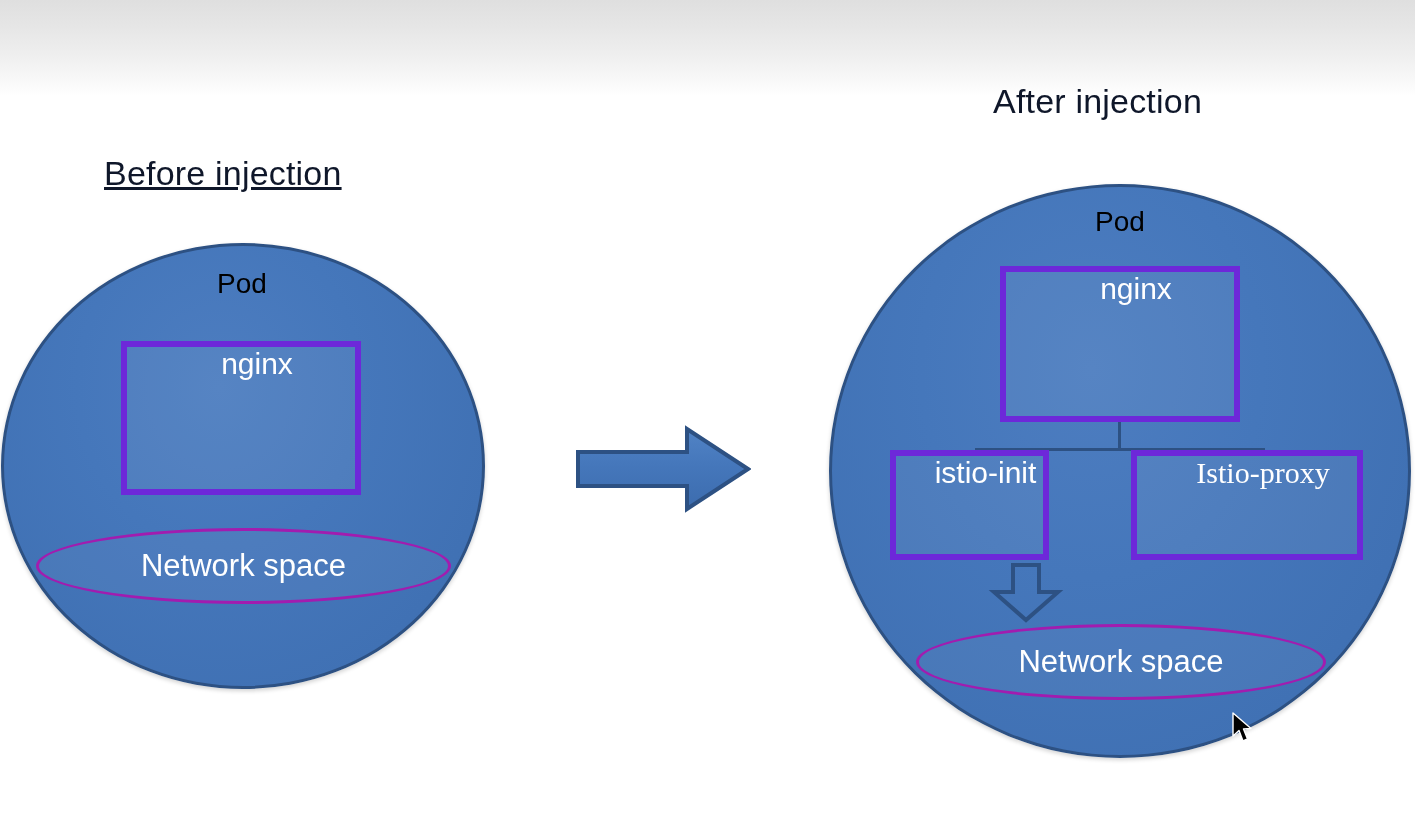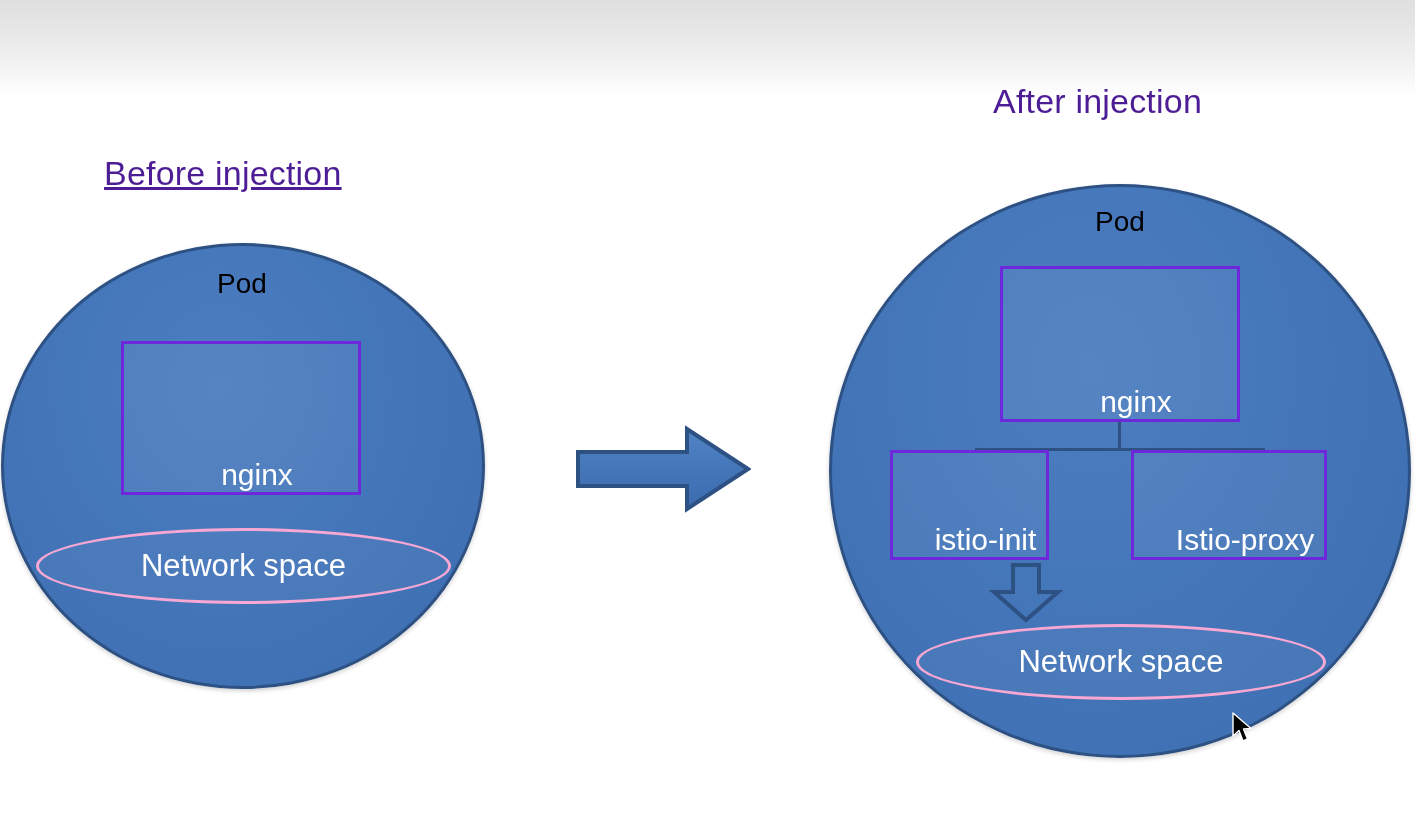--- a/index.html
+++ b/index.html
@@ -21,21 +21,21 @@
     left: 0;
     top: 0;
     width: 1415px;
     height: 96px;
     background: linear-gradient(to bottom, #dfdfdf 0%, #e6e6e6 28%, #efefef 58%, #f7f7f7 80%, #ffffff 100%);
     pointer-events: none;
   }
 
   .caption {
     position: absolute;
-    color: #4c1d95;
+    color: #0f172a;
     font-size: 34px;
     font-weight: 400;
     letter-spacing: 0.2px;
     white-space: nowrap;
   }
   #caption-before { left: 104px; top: 154px; text-decoration: underline; }
   #caption-after  { left: 993px; top: 82px; }
 
   
   .pod-circle {
@@ -55,42 +55,42 @@
     font-size: 28px;
     white-space: nowrap;
     text-align: center;
   }
   #pod-label-before { left: 0px; top: 268px; width: 484px; }
   #pod-label-after  { left: 829px; top: 206px; width: 582px; }
 
   
   .container-box {
     position: absolute;
-    border: 3px solid #6d28d9;
+    border: 6px solid #6d28d9;
     background: rgba(255,255,255,0.055);
     box-sizing: border-box;
     display: flex;
-    align-items: flex-end;
+    align-items: flex-start;
     justify-content: center;
     padding-left: 32px;
   }
   .container-box .box-label {
     color: #ffffff;
     font-size: 30px;
     white-space: nowrap;
   }
   #box-nginx-before    { left: 121px;  top: 341px; width: 240px; height: 154px; }
   #box-nginx-after     { left: 1000px; top: 266px; width: 240px; height: 156px; }
   #box-istio-init      { left: 890px;  top: 450px; width: 159px; height: 110px; }
-  #box-istio-proxy     { left: 1131px; top: 450px; width: 196px; height: 110px; }
+  #box-istio-proxy     { left: 1131px; top: 450px; width: 232px; height: 110px; font-family: Liberation Serif, serif; }
 
   
   .netspace-ellipse {
     position: absolute;
-    border: 3px solid #f9a8d4;
+    border: 3px solid #a21caf;
     border-radius: 50%;
     background: rgba(255,255,255,0.045);
     box-sizing: border-box;
     display: flex;
     align-items: center;
     justify-content: center;
   }
   .netspace-ellipse .ellipse-label {
     color: #ffffff;
     font-size: 31px;

